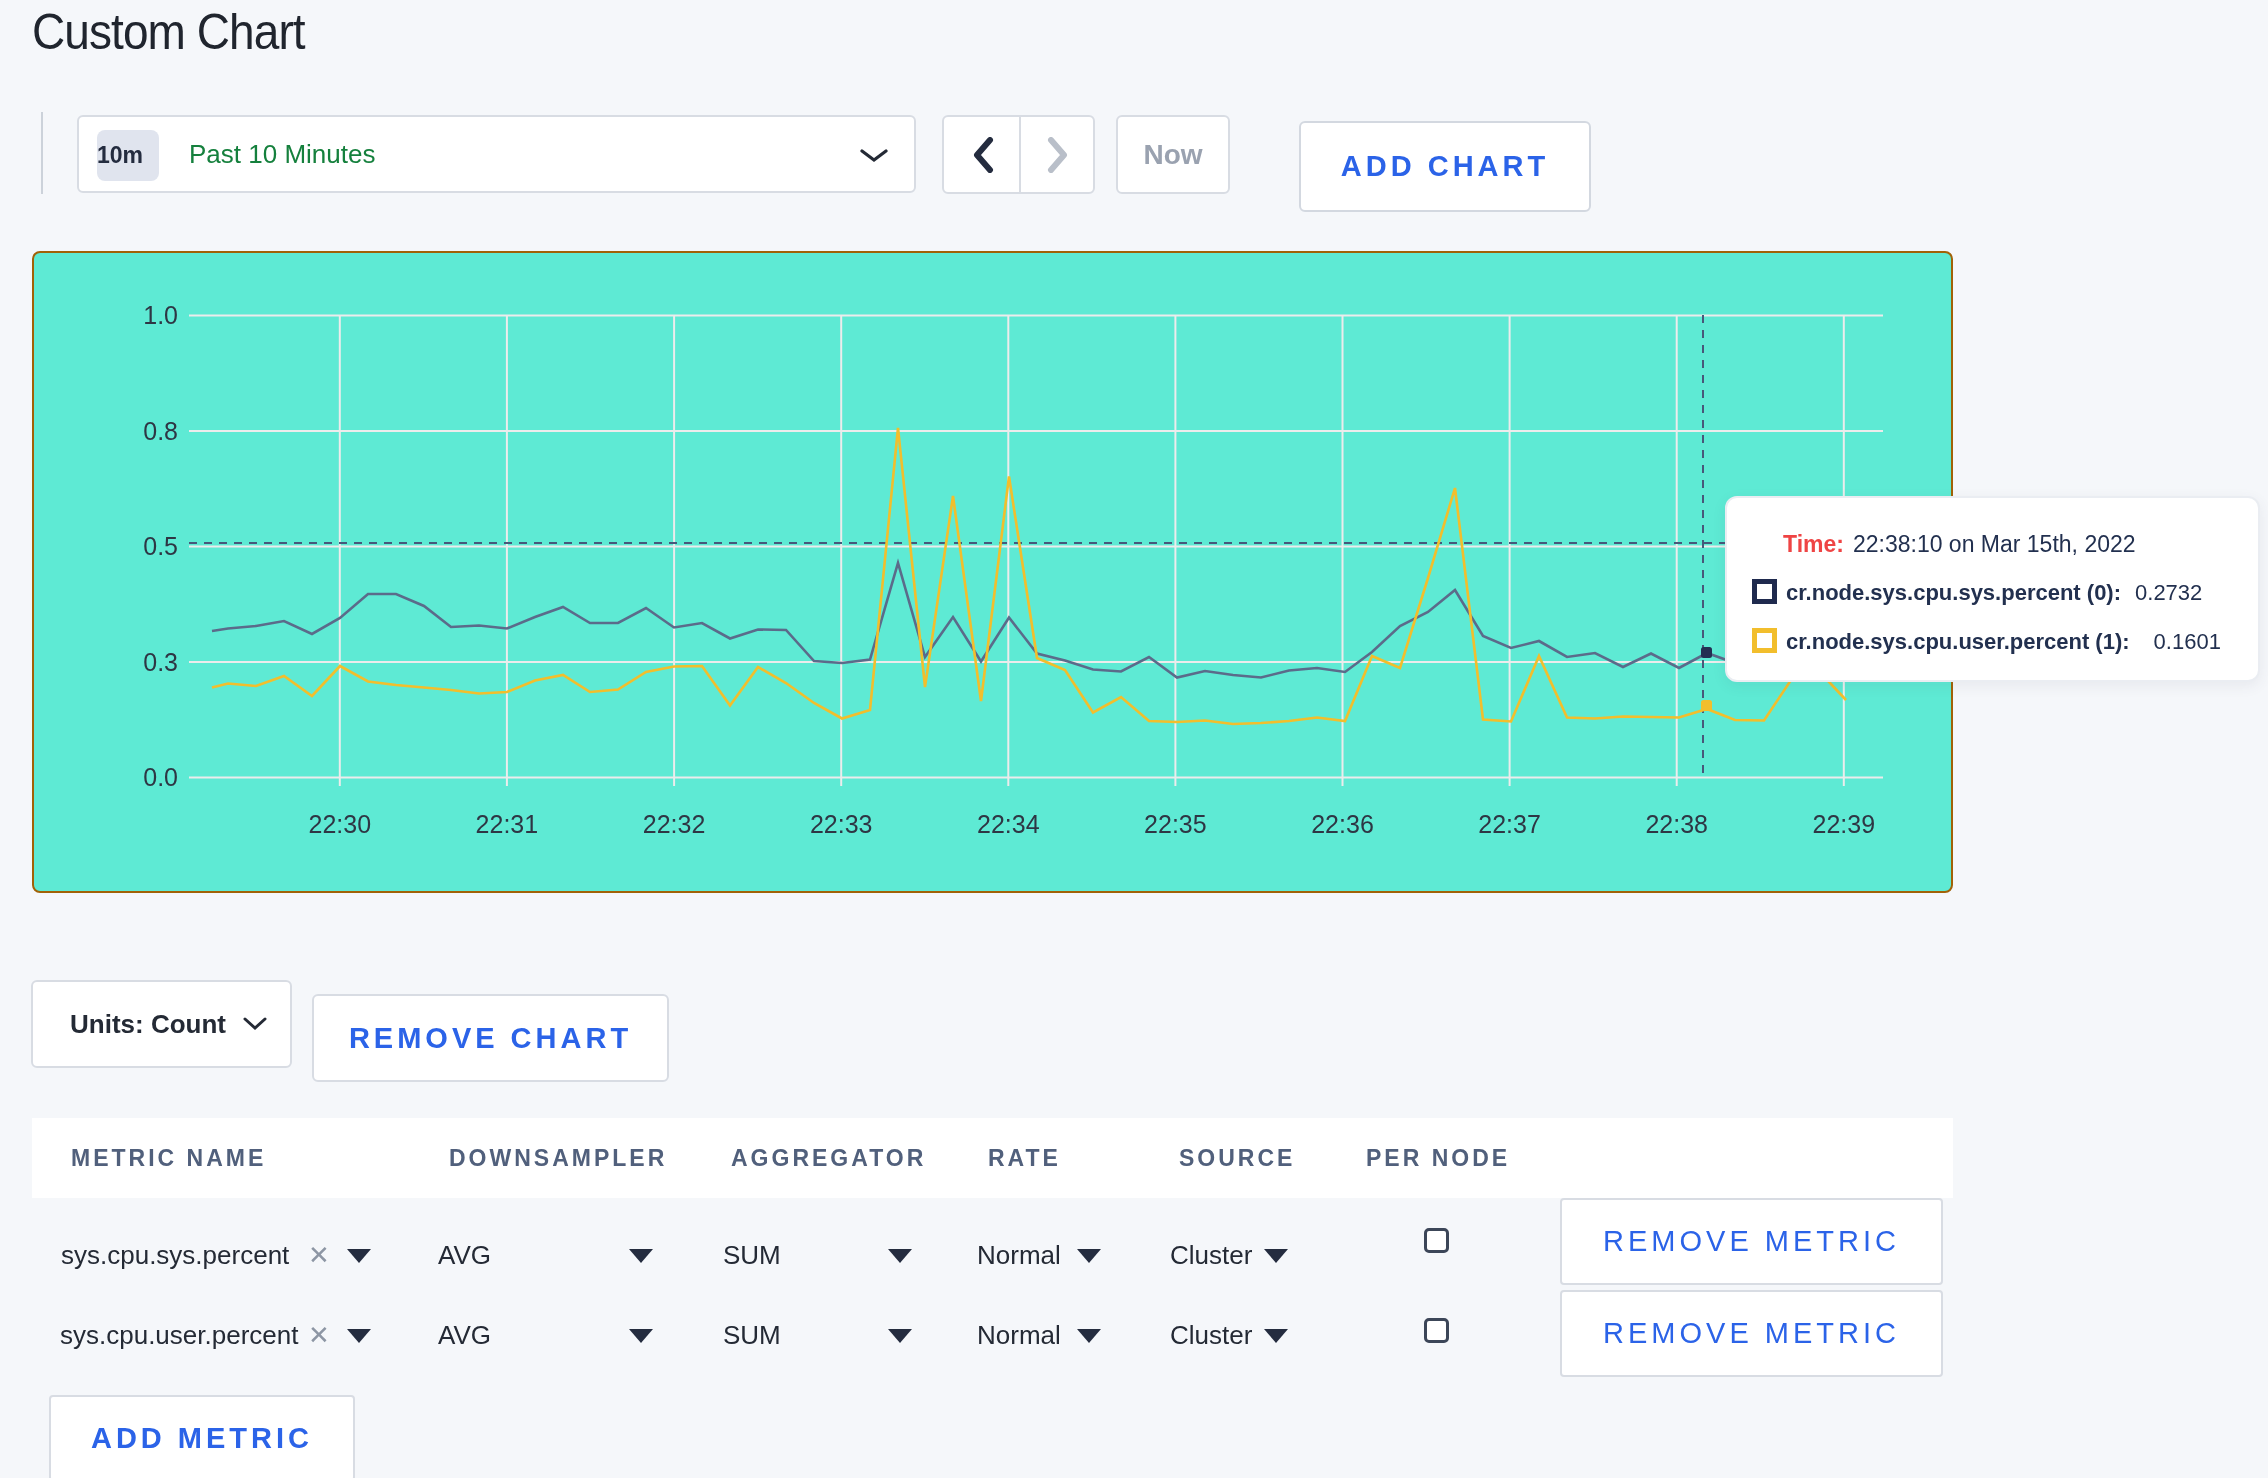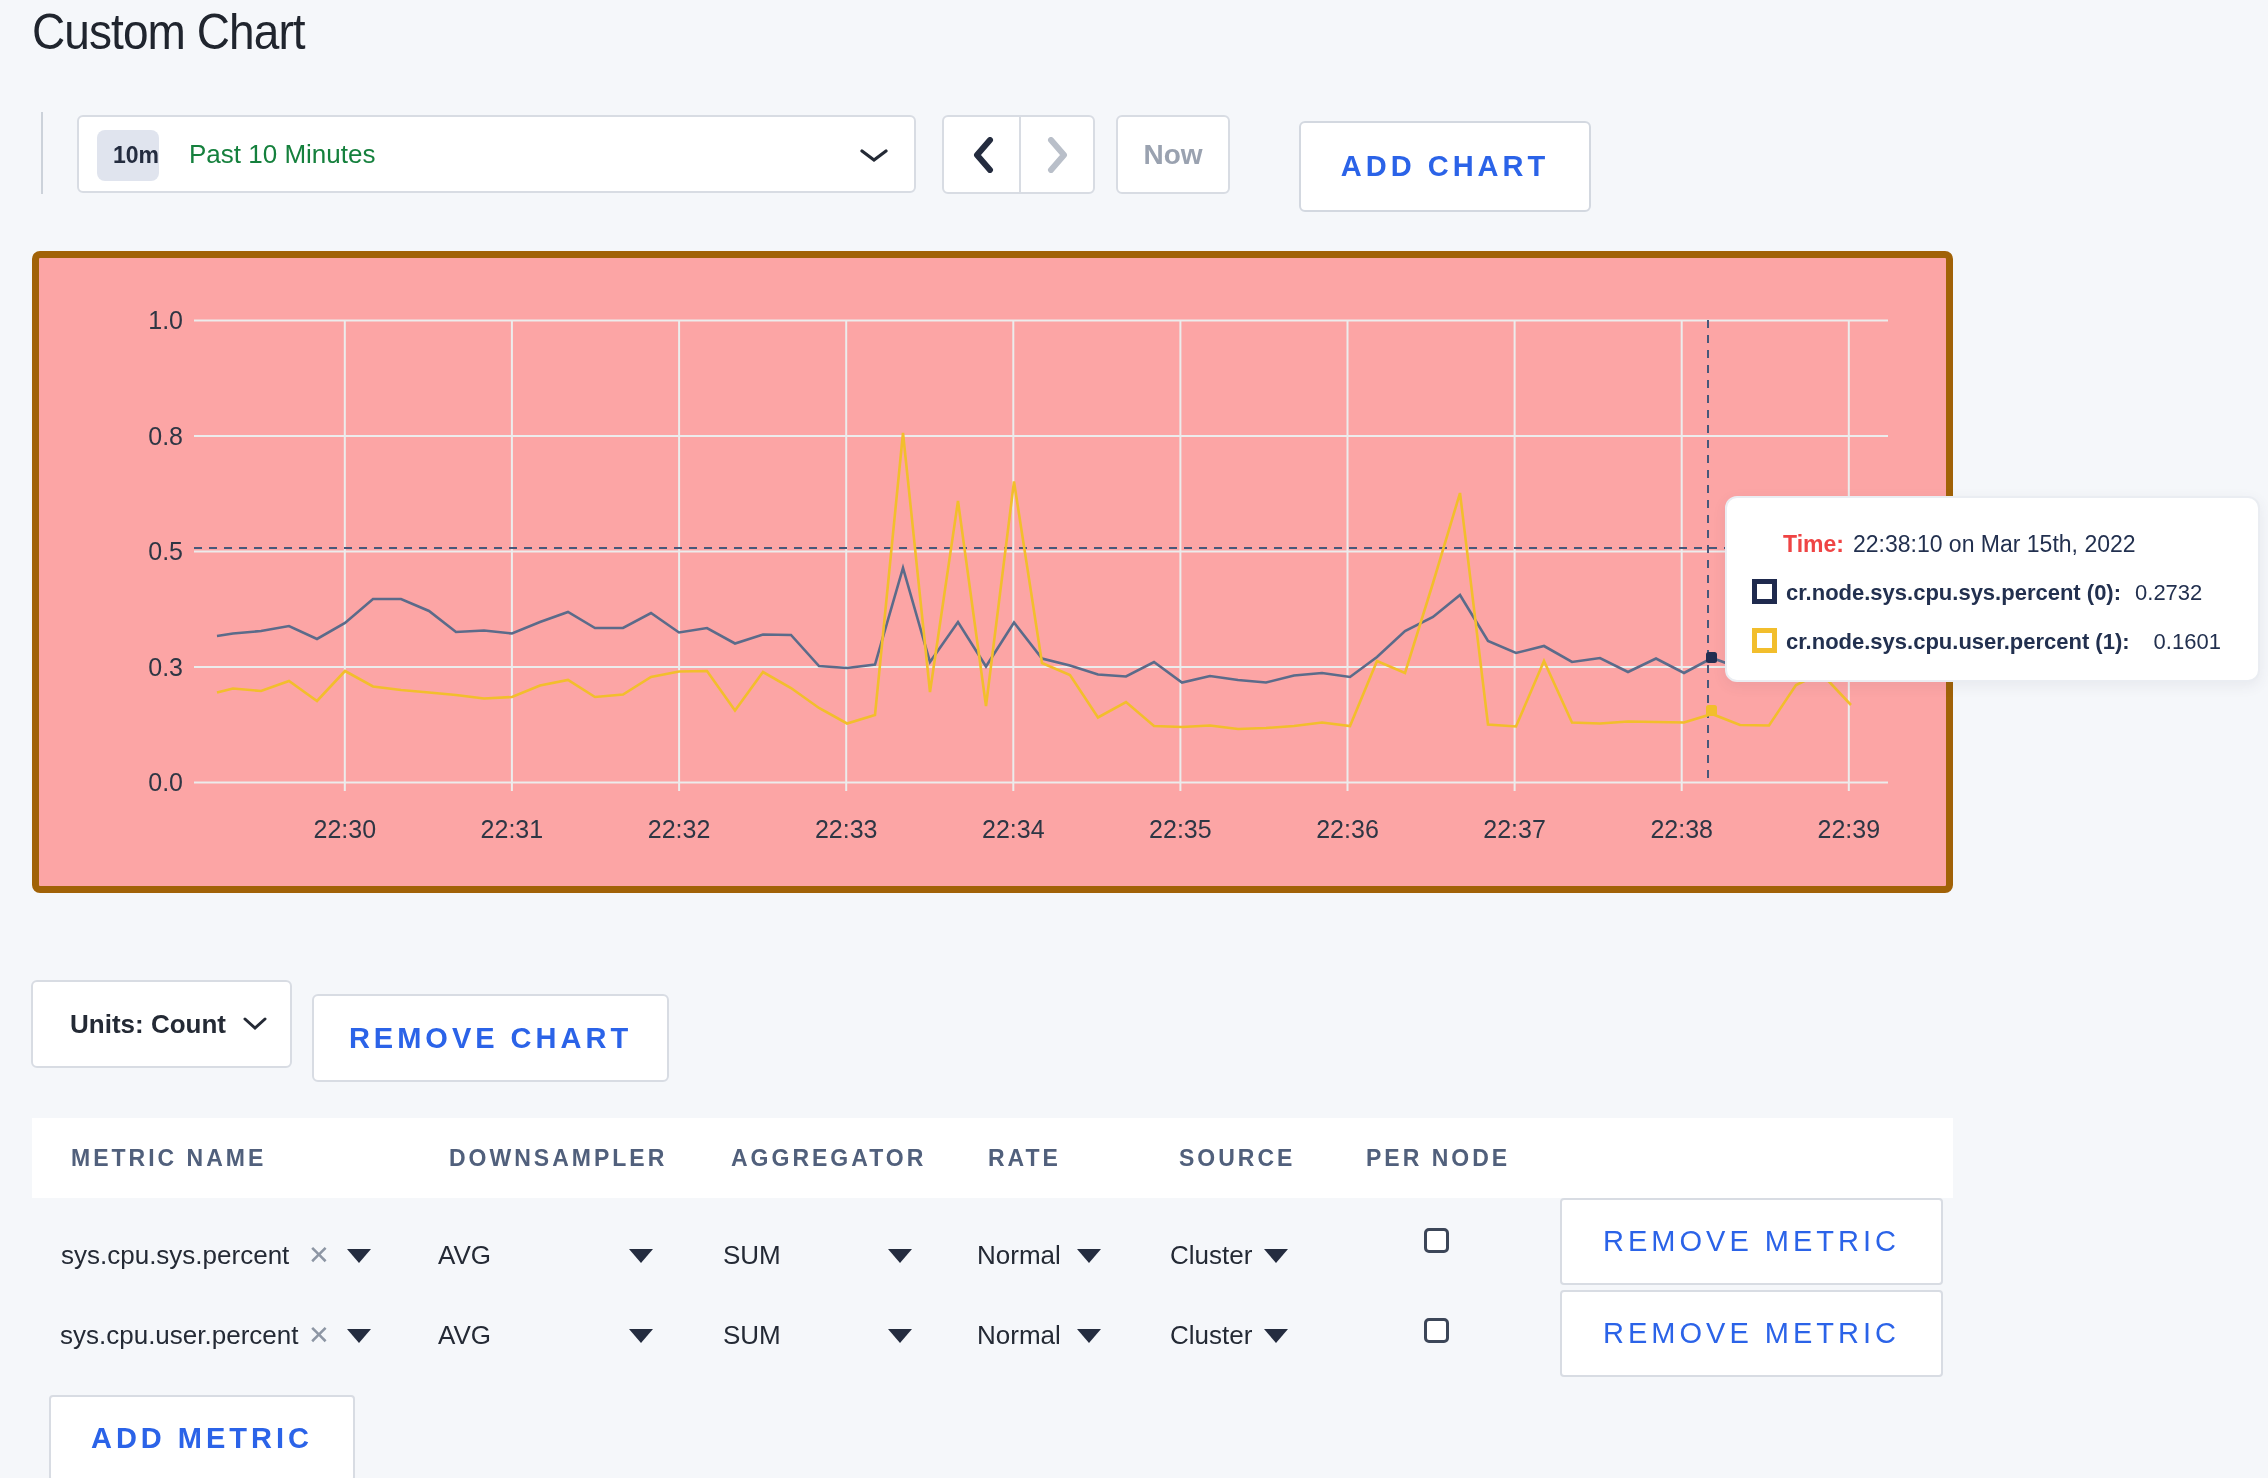--- a/index.html
+++ b/index.html
@@ -2,29 +2,29 @@
 <html><head>
 <meta charset="utf-8">
 <style>
 * { margin:0; padding:0; box-sizing:border-box; }
 html,body { width:2268px; height:1478px; background:#f5f7fa; font-family:"Liberation Sans", sans-serif; position:relative; overflow:hidden; }
 .abs { position:absolute; }
 .title { left:32px; top:3px; font-size:50px; font-weight:500; color:#20252e; letter-spacing:-1px; transform:scaleX(0.92); transform-origin:left center; }
 .vdiv { left:41px; top:112px; width:2px; height:82px; background:#ccd2da; }
 .box { background:#fff; border:2px solid #d8dce3; border-radius:6px; }
 .dd { left:77px; top:115px; width:839px; height:78px; }
-.badge { position:absolute; left:18px; top:13px; width:62px; height:51px; background:#e0e4ee; border-radius:8px; font-weight:bold; font-size:23px; color:#242c3f; text-align:right; line-height:51px; }
+.badge { position:absolute; left:18px; top:13px; width:62px; height:51px; background:#e0e4ee; border-radius:8px; font-weight:bold; font-size:23px; color:#242c3f; text-align:left; line-height:51px; }
 .ddtext { position:absolute; left:110px; top:0; height:76px; line-height:74px; font-size:26px; color:#15803d; }
 .chev { position:absolute; }
 .grp { left:942px; top:115px; width:153px; height:79px; }
 .grpdiv { position:absolute; left:75px; top:0; width:2px; height:75px; background:#d8dce3; }
 .nowbtn { left:1116px; top:115px; width:114px; height:79px; color:#9aa2b0; font-size:28px; font-weight:600; text-align:center; line-height:75px; }
 .bluebtn { color:#2b63e8; letter-spacing:4px; font-weight:700; text-align:center;margin-top:14px; }
 .addchart { left:1299px; top:107px; width:292px; height:91px; font-size:29px; line-height:87px; border-color:#d3d8e0; }
-.panel { left:32px; top:251px; width:1921px; height:642px; background:#fca5a5; border:7px solid #a16207; border-radius:8px; }
+.panel { left:32px; top:251px; width:1921px; height:642px; background:#5eead4; border:2px solid #a16207; border-radius:8px; }
 .tooltip { left:1725px; top:496px; width:535px; height:186px; background:#fff; border:2px solid #eaedf2; border-radius:12px; box-shadow:0 4px 14px rgba(60,70,90,0.08); }
 .tt-time { position:absolute; left:56px; top:33px; font-size:23px; color:#22304f; white-space:nowrap; }
 .tt-row { position:absolute; left:25px; font-size:22px; color:#22304f; white-space:nowrap; }
 .tt-sq { display:inline-block; width:25px; height:25px; border:5px solid #1f2a4e; vertical-align:-4px; margin-right:9px; }
 .unitsbox { left:31px; top:980px; width:261px; height:88px; }
 .unitstext { position:absolute; left:37px; top:0; height:84px; line-height:84px; font-weight:bold; font-size:26px; color:#242a35; }
 .removechart { left:312px; top:980px; width:357px; height:88px; font-size:29px; line-height:84px; }
 .thead { left:32px; top:1118px; width:1921px; height:80px; background:#fff; }
 .th { position:absolute; top:0; height:80px; line-height:80px; font-size:23px; letter-spacing:3px; color:#51607c; font-weight:600; }
 .rowtext { position:absolute; font-size:26px; color:#242a35; }

